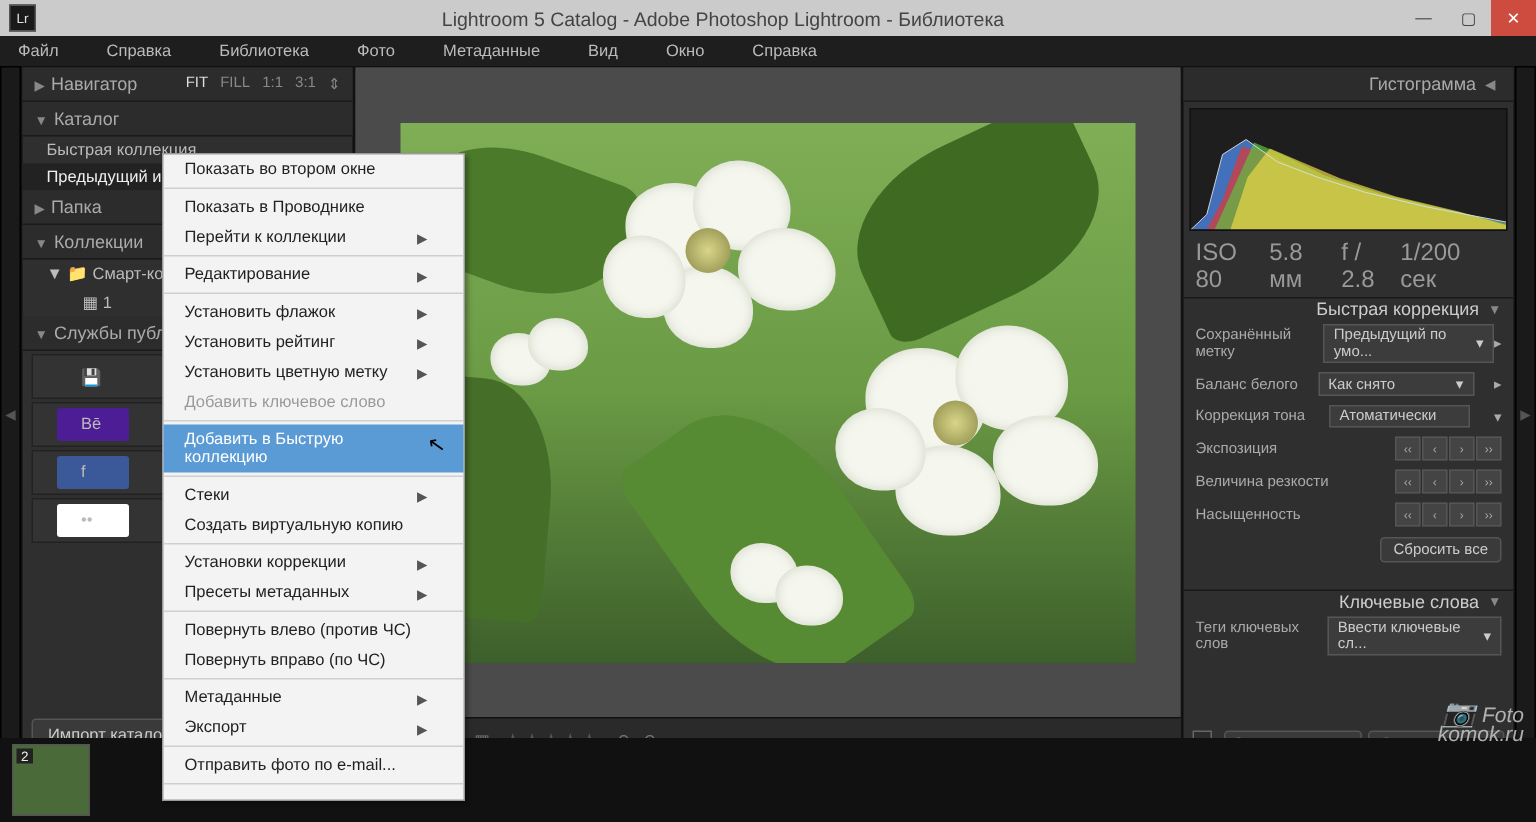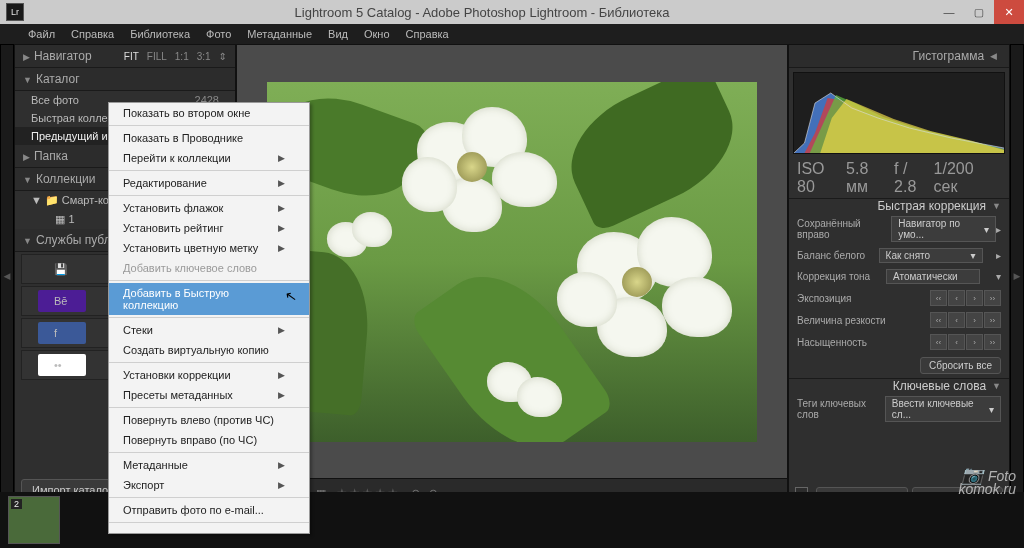--- a/index.html
+++ b/index.html
@@ -2,21 +2,21 @@
 <html><head>
 <meta charset="utf-8">
 <style>
 html,body{margin:0;padding:0;width:1024px;height:548px;font-family:"Segoe UI",Arial,sans-serif;font-size:11px;color:#c8c8c8;background:#2a2a2a;overflow:hidden}
 .titlebar{display:flex;align-items:center;height:24px;background:#cbcbcb;color:#333}
 .titlebar .lr-icon{width:16px;height:16px;margin:0 6px;background:#1a1a1a;color:#e0e0e0;font-size:9px;display:flex;align-items:center;justify-content:center;border:1px solid #555}
 .titlebar .title{flex:1;text-align:center;color:#444;font-size:13px}
 .winbtns{display:flex;height:100%}
 .winbtn{width:30px;display:flex;align-items:center;justify-content:center;color:#444}
 .winbtn.close{background:#cd4b3f;color:#fff}
-.menubar{display:flex;align-items:center;height:20px;background:#1e1e1e;gap:4px;padding:0 22px;color:#bbb}
+.menubar{display:flex;align-items:center;height:20px;background:#1e1e1e;gap:20px;padding:0 6px;color:#bbb}
 .menubar span{padding:0 6px;cursor:default}
 .workspace{display:flex;height:464px;background:#2a2a2a}
 .leftpane,.rightpane{width:220px;background:#2f2f2f;border:1px solid #111;display:flex;flex-direction:column}
 .centerpane{flex:1;display:flex;flex-direction:column;background:#404040;border:1px solid #111}
 .panel-hdr{display:flex;align-items:center;height:22px;padding:0 8px;background:#2c2c2c;color:#aaa;font-size:12px;justify-content:space-between;border-bottom:1px solid #1a1a1a}
 .panel-hdr .tri{font-size:9px;margin-right:4px;color:#888}
 .fitbar{display:flex;gap:8px;color:#888;font-size:10px}
 .fitbar .active{color:#ddd}
 .catalog-items div,.folders div,.collections div,.publish div{padding:3px 16px;display:flex;justify-content:space-between;font-size:11px;color:#bbb}
 .catalog-items .sel{background:#222;color:#eee}
@@ -33,31 +33,31 @@
 .toolbar-bottom{height:28px;background:#2a2a2a;display:flex;align-items:center;padding:0 10px;gap:10px;color:#777;border-top:1px solid #111}
 .star{color:#555;font-size:12px;letter-spacing:2px}
 .histogram{height:80px;margin:4px;position:relative;background:#1e1e1e;border:1px solid #111;overflow:hidden}
 .histo-meta{display:flex;justify-content:space-between;padding:2px 8px;color:#999;font-size:16px}
 .section-hdr{display:flex;justify-content:flex-end;align-items:center;padding:0 8px;color:#ccc;font-size:12px;border-top:1px solid #1a1a1a}
 .section-hdr .tri2{margin-left:6px;color:#888;font-size:9px}
 .qd-row{display:flex;align-items:center;justify-content:space-between;padding:3px 8px;font-size:10px;color:#aaa}
 .qd-row .sel-box{background:#3c3c3c;border:1px solid #555;padding:1px 6px;min-width:90px;display:flex;justify-content:space-between;align-items:center;color:#ccc}
 .adj-btns{display:flex;gap:1px}
 .adj-btns span{width:15px;height:14px;background:#444;border:1px solid #555;font-size:8px;display:flex;align-items:center;justify-content:center}
-.reset-btn{margin:4px 8px 4px auto;padding:2px 8px;background:#3a3a3a;border:1px solid #555;color:#ccc;font-size:10px;display:inline-block;float:right;border-radius:3px}
+.reset-btn{margin:4px 8px 18px auto;padding:2px 8px;background:#3a3a3a;border:1px solid #555;color:#ccc;font-size:10px;display:inline-block;float:right;border-radius:3px}
 
 .filmstrip{height:40px;background:#1a1a1a;display:flex;align-items:center;padding:0 6px;gap:8px;color:#888;border-top:1px solid #000}
 .screen-tog{display:flex;gap:2px}
 .screen-tog span{width:20px;height:16px;background:#333;border:1px solid #555;color:#ccc;font-size:9px;display:flex;align-items:center;justify-content:center}
 .screen-tog .on{background:#555}
 .thumbs{height:56px;background:#111;display:flex;align-items:center;padding:4px 8px;gap:6px}
 .thumb{width:50px;height:46px;background:#4a6a3a;border:1px solid #555;position:relative}
 .thumb .badge{position:absolute;top:2px;left:2px;background:#222;color:#eee;font-size:9px;padding:0 3px}
 .context-menu{position:absolute;left:108px;top:102px;width:200px;background:#f3f3f3;border:1px solid #9a9a9a;box-shadow:2px 2px 3px rgba(0,0,0,.3);color:#222;font-size:11px;z-index:50}
-.context-menu .mi{padding:4px 24px 4px 14px;display:flex;justify-content:space-between;align-items:center;cursor:default}
+.context-menu .mi{padding:4px 24px 4px 14px;display:flex;justify-content:space-between;align-items:flex-end;cursor:default}
 .context-menu .mi.disabled{color:#9a9a9a}
 .context-menu .mi.hover{background:#5a9bd5;color:#fff}
 .context-menu hr{border:none;border-top:1px solid #cfcfcf;margin:2px 0}
 .context-menu .arrow{font-size:9px;color:#555}
 .cursor{position:absolute;left:285px;top:288px;font-size:14px;color:#000;z-index:60;transform:rotate(-10deg)}
 .watermark{position:absolute;right:8px;bottom:52px;color:#c8c8c8;font-style:italic;font-size:14px;opacity:.85;z-index:30;text-align:right;line-height:13px}
 .watermark .cam{font-size:18px}
 .sync-row{display:flex;gap:4px;padding:4px 6px}
 .sync-row .sbtn{flex:1;background:#3a3a3a;border:1px solid #555;padding:2px 4px;font-size:9px;color:#888;text-align:center;border-radius:3px}
 .chk{width:11px;height:11px;border:1px solid #666;background:#2c2c2c;display:inline-block;margin-right:4px}
@@ -98,24 +98,20 @@
           <span>1:1</span>
           <span>3:1</span>
           <span>⇕</span>
         </span>
     </div>
     <div class="panel-hdr">
       <span><span class="tri">▼</span><span>Каталог</span></span>
     </div>
     <div class="catalog-items" id="catalog-items">
         <div>
-          <span>Все фото</span>
-          <span style="color:#888">2428</span>
-        </div>
-        <div>
           <span>Быстрая коллекция</span>
           <span style="color:#888"></span>
         </div>
         <div class="sel">
           <span>Предыдущий импорт</span>
           <span style="color:#888"></span>
         </div>
       </div>
     <div class="panel-hdr">
       <span><span class="tri">▶</span><span>Папка</span></span>
@@ -216,23 +212,23 @@
       <span>5.8 мм</span>
       <span>f / 2.8</span>
       <span>1/200 сек</span>
     </div>
 
     <div class="section-hdr">
         <span>Быстрая коррекция</span>
         <span class="tri2">▼</span>
       </div>
     <div class="qd-row">
-      <span>Сохранённый вправо</span>
+      <span>Сохранённый метку</span>
       <span class="sel-box">
-          <span>Навигатор по умо...</span>
+          <span>Предыдущий по умо...</span>
           <span>▾</span>
         </span>
       <span>▸</span>
     </div>
     <div class="qd-row">
       <span>Баланс белого</span>
       <span class="sel-box">
           <span>Как снято</span>
           <span>▾</span>
         </span>

